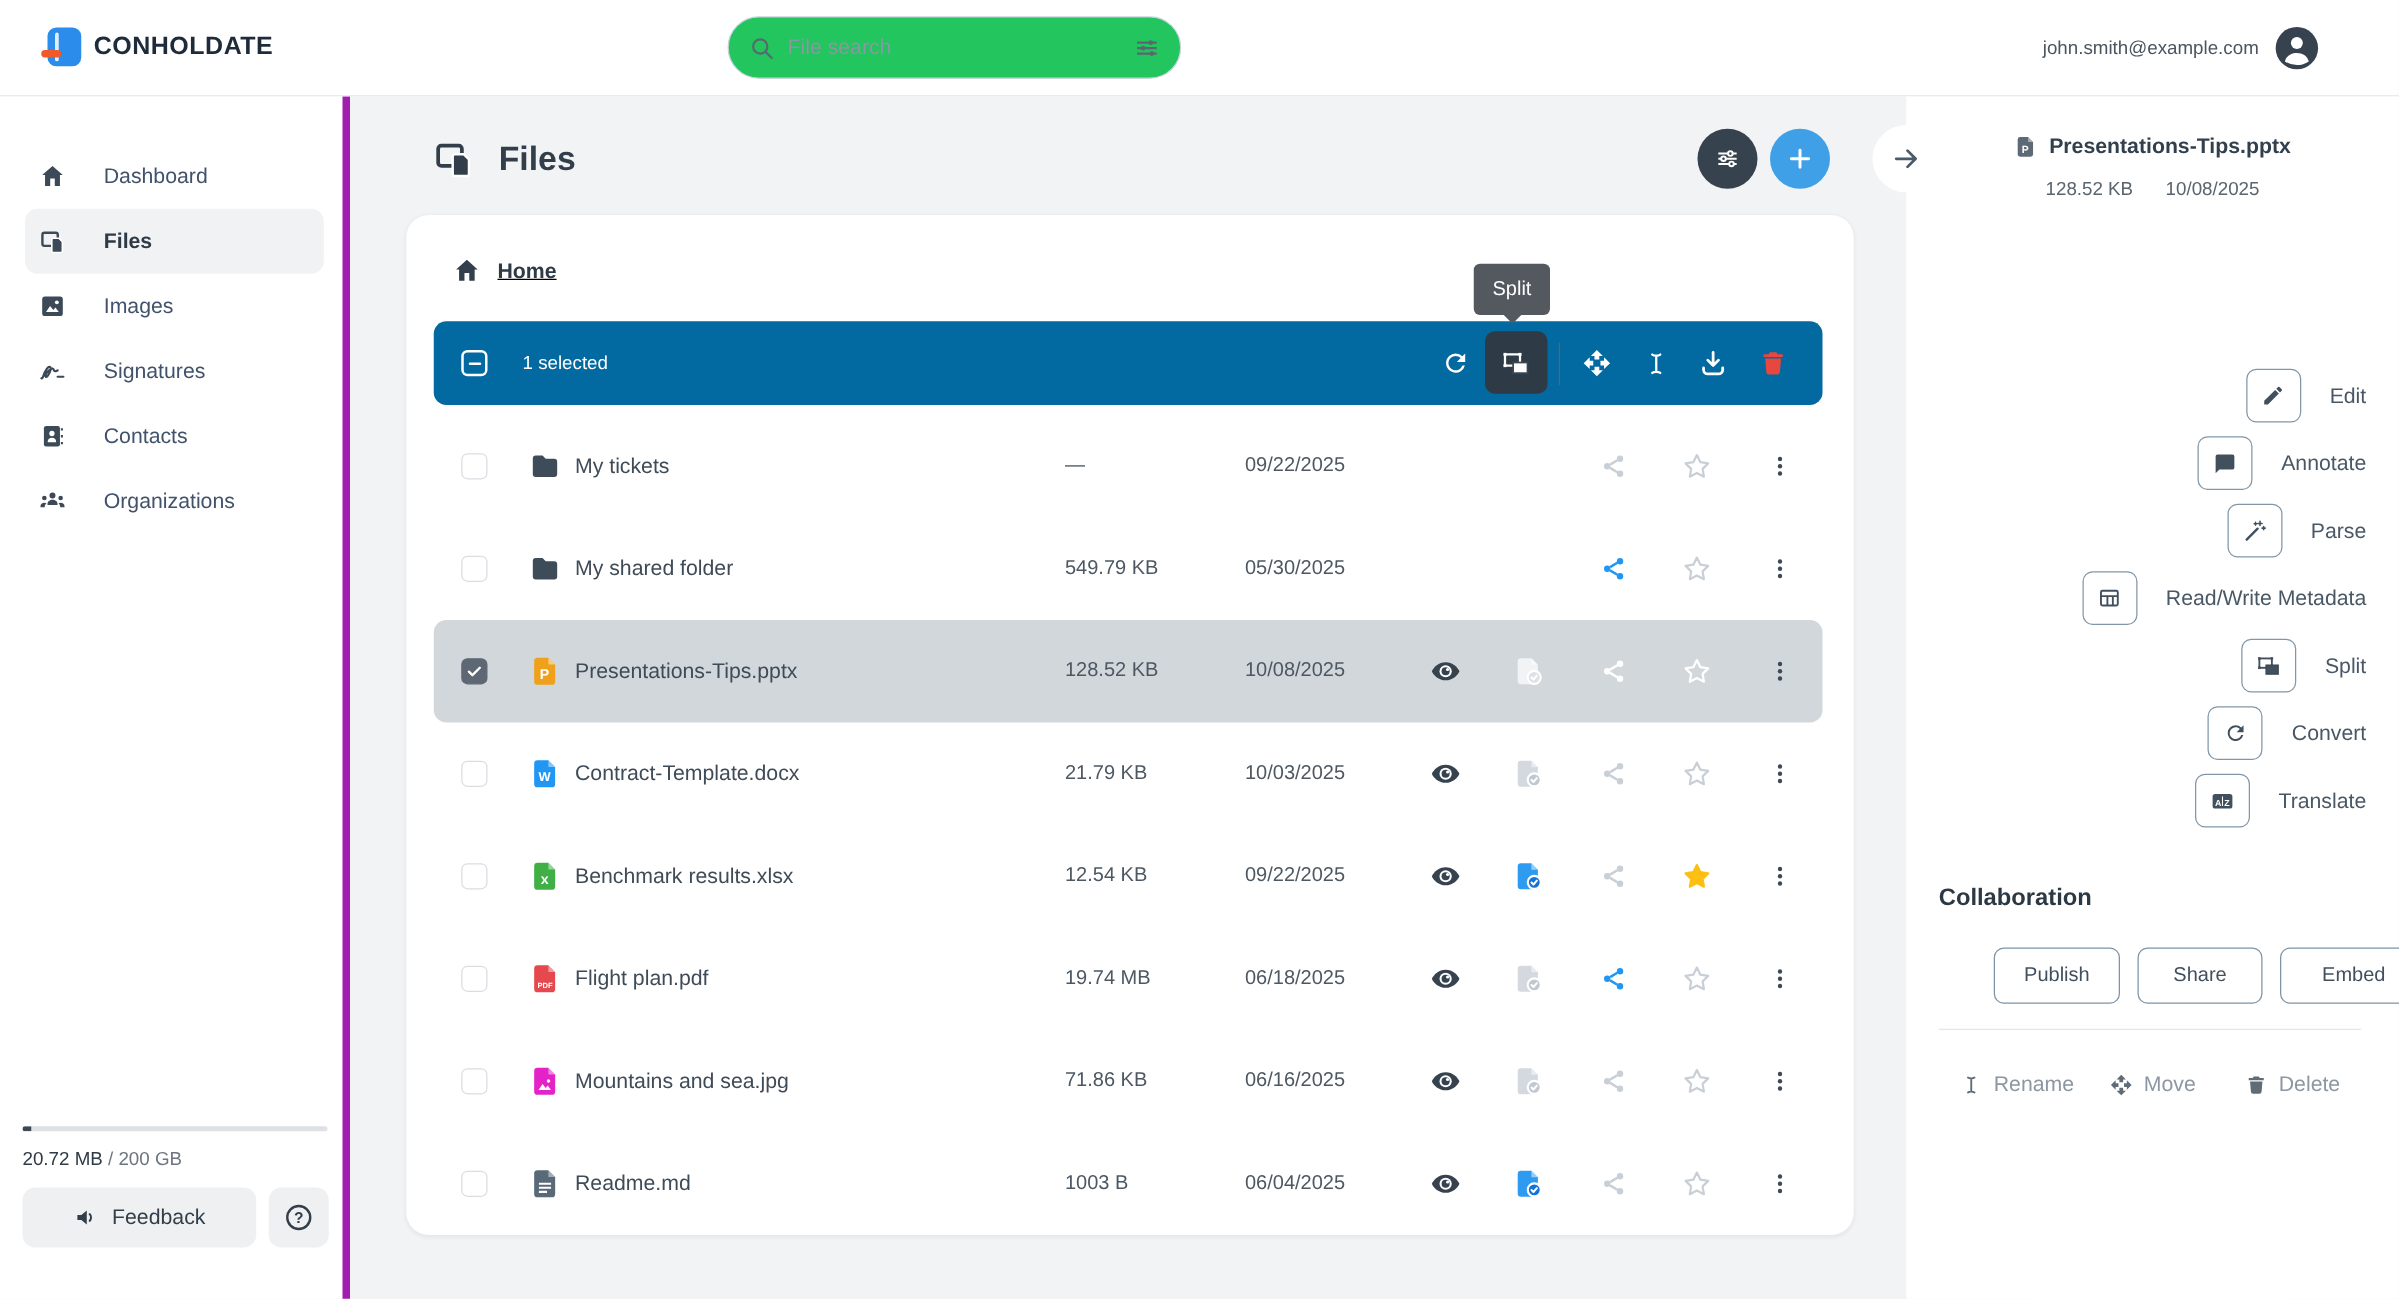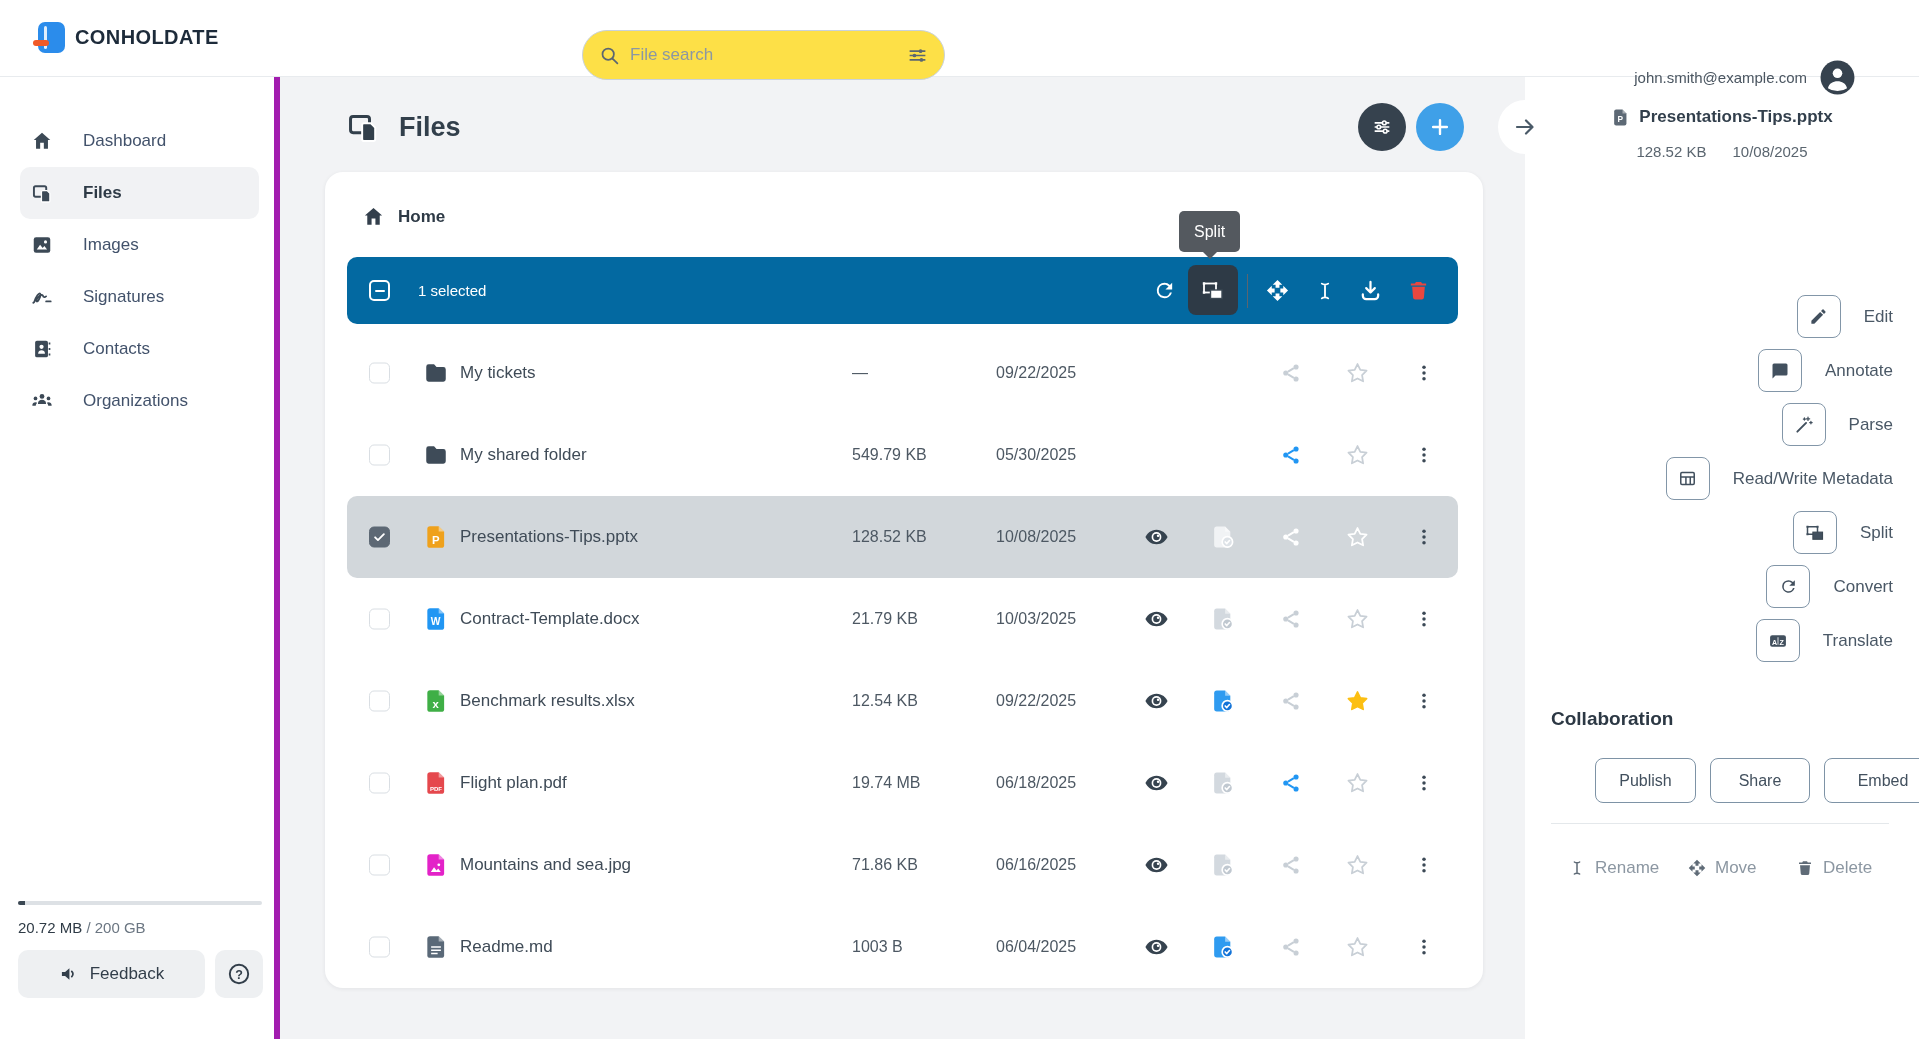--- a/index.html
+++ b/index.html
@@ -8,28 +8,28 @@
 
   
   .topbar { position:absolute; left:0; top:0; width:1919px; height:77px; background:#fff;
     border-bottom:1px solid #e8ebee; z-index:5; }
   .logo-wrap { position:absolute; left:38px; top:22px; display:flex; align-items:center; gap:10px; }
   .logo-mark { position:relative; width:27px; height:31px; background:#2b8ceb; border-radius:7px; }
   .logo-mark::before { content:""; position:absolute; left:6px; top:4px; width:2.5px; height:23px; background:rgba(255,255,255,.85); border-radius:2px; }
   .logo-mark .logo-dash { position:absolute; left:-5px; bottom:7px; width:16px; height:6.5px; background:#f05a28; border-radius:4px; }
   .brand { font-size:20px; font-weight:700; color:#1d2b3a; letter-spacing:.4px; }
 
-  .search-pill { position:absolute; left:582px; top:30px; width:363px; height:50px;
-    border:1px solid #c9d2da; border-radius:26px; background:#fde047; display:flex; align-items:center; padding:12px 16px; }
+  .search-pill { position:absolute; left:582px; top:13px; width:363px; height:50px;
+    border:1px solid #c9d2da; border-radius:26px; background:#22c55e; display:flex; align-items:center; padding:12px 16px; }
   .search-pill svg { flex:none; color:#5b6671; }
   .search-input { flex:1; border:none; outline:none; font-size:17px; color:#3c4754; margin:0 10px; background:transparent;
     font-family:"Liberation Sans","DejaVu Sans",sans-serif; }
   .search-input::placeholder { color:#8b97a3; }
 
-  .user { position:absolute; right:63px; top:0; height:77px; display:flex; align-items:center; gap:12px;margin-top:39px; }
+  .user { position:absolute; right:63px; top:0; height:77px; display:flex; align-items:center; gap:12px; }
   .user-email { font-size:15px; color:#4a5560; }
 
   
   .sidebar { position:absolute; left:0; top:77px; width:280px; height:962px; background:#fff;
     border-right:6px solid #a21caf; z-index:4; }
   .side-nav { padding-top:38px; }
   .side-item { display:flex; align-items:center; height:52px; margin:0 15px 0 20px; padding-left:11px;
     border-radius:10px; cursor:pointer; color:#42526b; }
   .side-item svg { color:#3c4956; flex:none; }
   .side-item .lbl { margin-left:30px; font-size:17px; }
@@ -52,21 +52,21 @@
   .page-title { font-size:27px; font-weight:700; color:#323f4b; }
   .head-actions { position:absolute; top:26px; left:1078px; display:flex; gap:10px; }
   .circle-btn { width:48px; height:48px; border-radius:50%; border:none; cursor:pointer;
     display:flex; align-items:center; justify-content:center; color:#fff; }
   .circle-btn.dark { background:#36424e; }
   .circle-btn.blue { background:#3fa0e8; }
 
   .card { position:absolute; left:45px; top:95px; width:1158px; height:816px; background:#fff;
     border-radius:18px; box-shadow:0 1px 4px rgba(25,35,45,.07); }
 
-  .breadcrumb { position:absolute; left:37px; top:33px; display:flex; align-items:center; gap:13px; cursor:pointer; }
+  .breadcrumb { position:absolute; left:37px; top:33px; display:flex; align-items:center; gap:13px; cursor:pointer;text-decoration:underline; }
   .breadcrumb .lbl { font-size:17px; font-weight:700; color:#2e3a46; }
   .breadcrumb svg { color:#333f4c; }
 
   
   .toolbar { position:absolute; left:22px; top:85px; width:1111px; height:67px; background:#0369a1; border-radius:10px; }
   .tb-check { position:absolute; left:22px; top:23px; width:21px; height:21px; border:2px solid #fff; border-radius:5px; }
   .tb-check::after { content:""; position:absolute; left:3.5px; top:7.5px; width:10px; height:2.5px; background:#fff; border-radius:2px; }
   .tb-count { position:absolute; left:71px; top:0; height:67px; display:flex; align-items:center; font-size:15px; color:#fff; }
   .tb-ico { position:absolute; top:0; height:67px; width:40px; display:flex; align-items:center; justify-content:center;
     color:#fff; cursor:pointer; background:none; border:none; }

